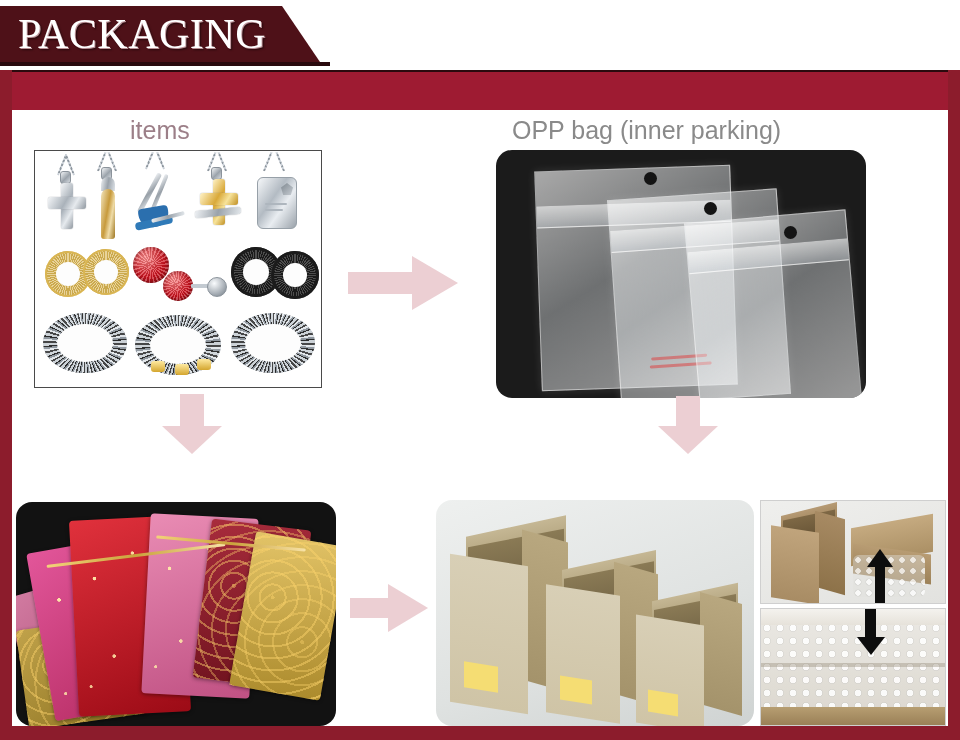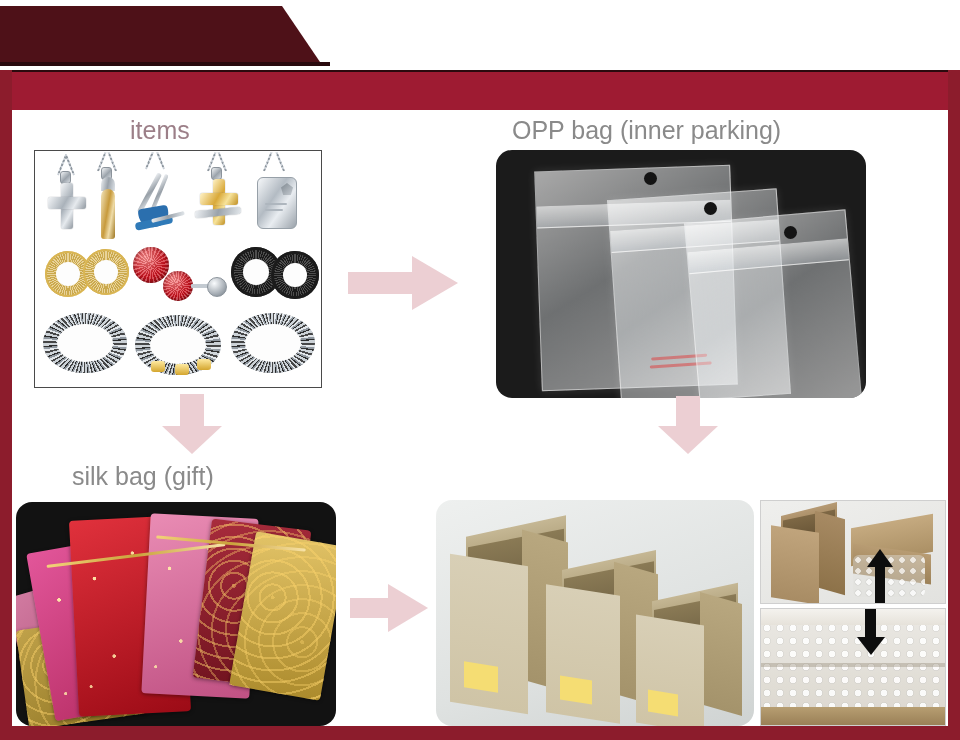--- a/index.html
+++ b/index.html
@@ -259,34 +259,34 @@
   .parrow .shaft { position:absolute; background:#eccfd3; }
   .parrow .head  { position:absolute; width:0; height:0; }
 </style>
 </head>
 <body>
 
 <div id="page">
 
   <div class="tab-wrap">
     <div class="tab-shape"></div>
+    <div class="tab-text">PACKAGING</div>
   </div>
   <div class="tab-underline"></div>
 
   <div class="banner"></div>
 
   <div class="frame-left"></div>
   <div class="frame-right"></div>
   <div class="frame-bottom"></div>
 
   <div class="stage">
 
     <div class="lbl items" style="left:118px; top:6px;">items</div>
     <div class="lbl" style="left:500px; top:6px;">OPP bag (inner parking)</div>
-    <div class="lbl" style="left:60px; top:352px;">silk bag (gift)</div>
 
     <div class="card bordered items-photo" style="left:22px; top:40px; width:288px; height:238px;">
 
       <div class="chain l" style="left:22px; top:2px; width:2px; height:22px;"></div>
       <div class="chain r" style="left:38px; top:2px; width:2px; height:22px;"></div>
       <div class="bail" style="left:25px; top:20px;"></div>
       <div class="pendant" style="left:12px; top:32px; width:40px; height:58px;">
         <div class="cross cross-v" style="left:14px; top:0;"></div>
         <div class="cross cross-h" style="left:1px; top:14px;"></div>
       </div>

